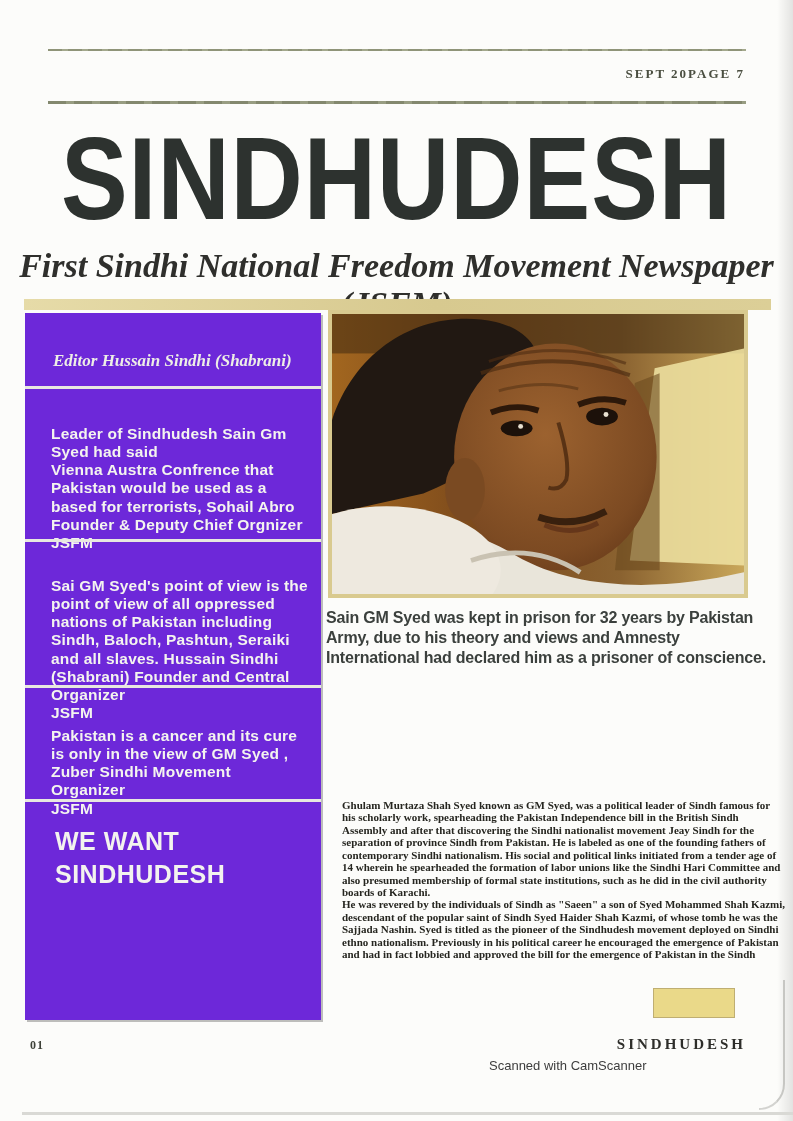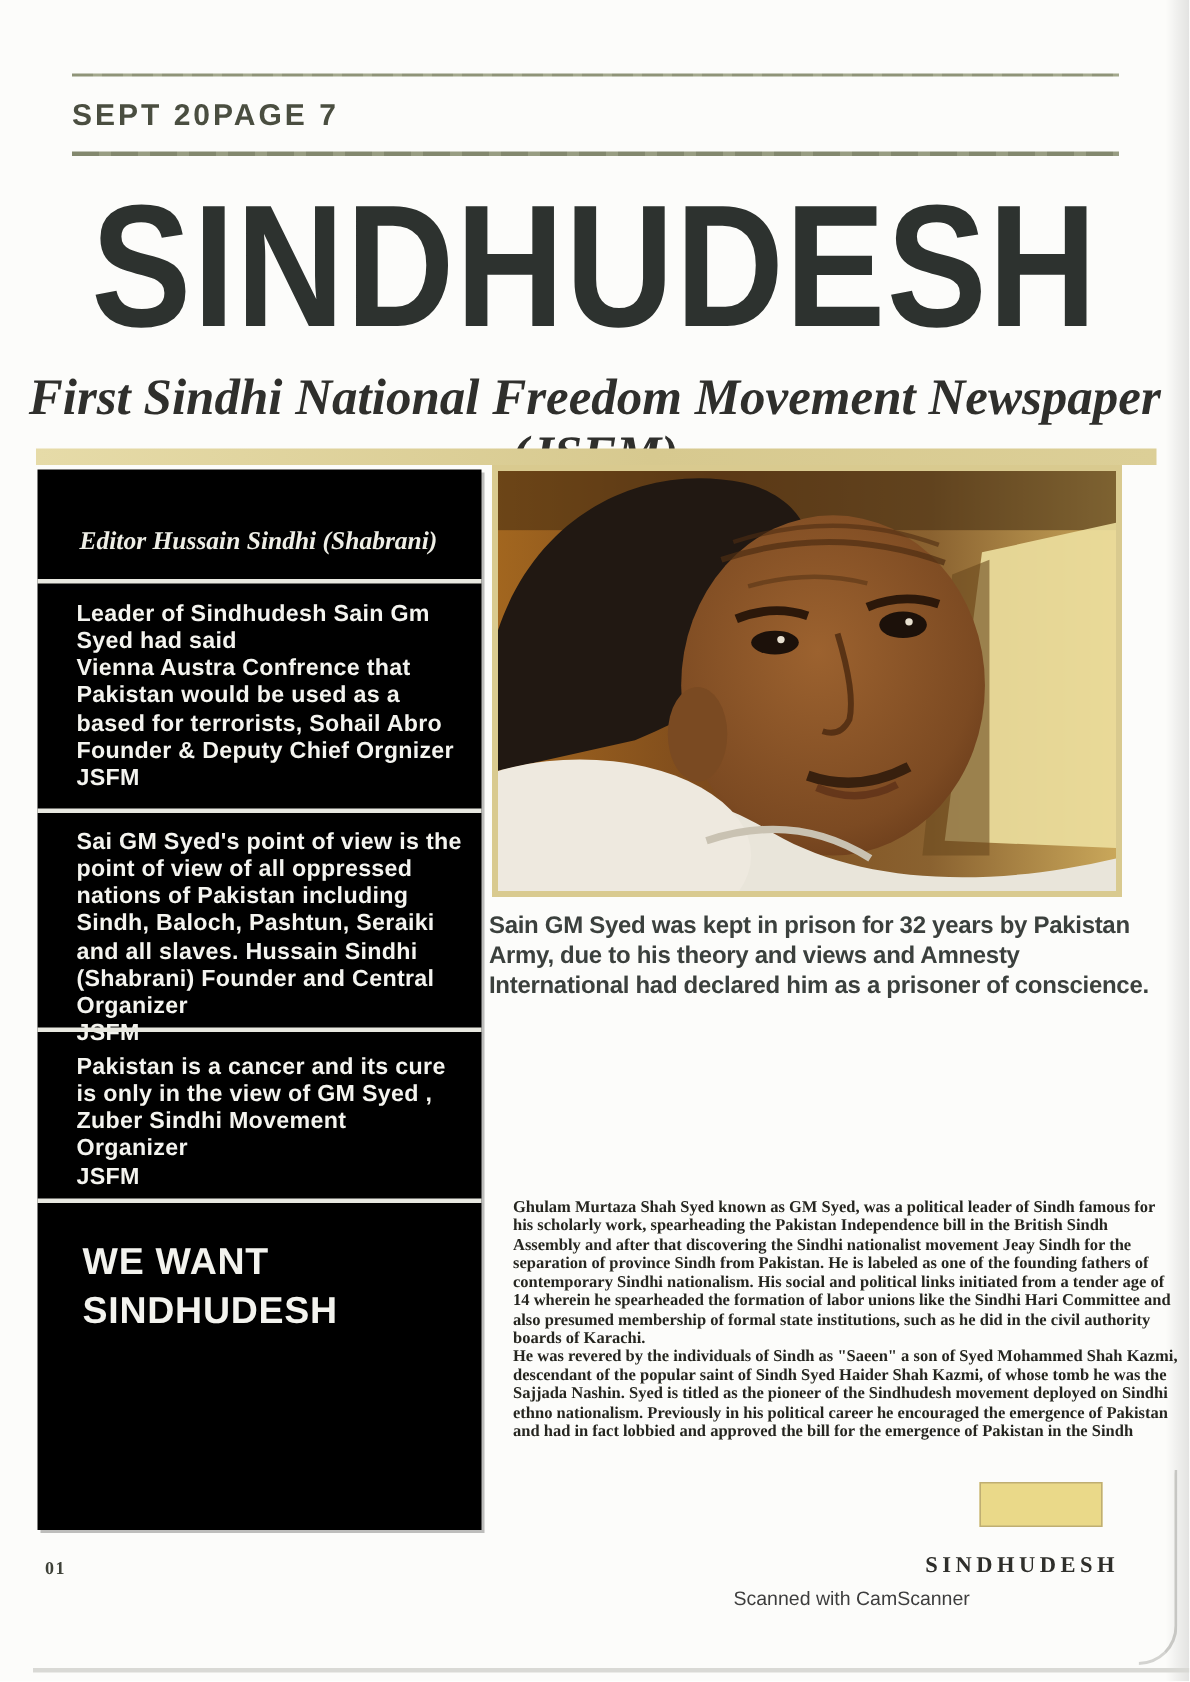--- a/index.html
+++ b/index.html
@@ -8,44 +8,44 @@
     position:relative; width:793px; height:1121px;
     background:#fcfcfa; overflow:hidden;
     font-family:"Liberation Sans", sans-serif;
   }
   
   .rule1 { position:absolute; left:48px; width:698px; top:49px; height:2px;
            background:repeating-linear-gradient(90deg,#8f9478 0 14px,#a3a88c 14px 20px); }
   .rule2 { position:absolute; left:48px; width:698px; top:101px; height:3px;
            background:repeating-linear-gradient(90deg,#83886e 0 18px,#989d82 18px 26px); }
   .hdr-row { position:absolute; left:48px; right:48px; top:66px;
-             display:flex; justify-content:flex-start;
-             font-family:Liberation Sans, sans-serif; font-weight:bold;
-             font-size:20px; letter-spacing:2px; color:#4a4e40; }
+             display:flex; justify-content:flex-end;
+             font-family:Liberation Serif, serif; font-weight:bold;
+             font-size:13px; letter-spacing:2px; color:#4a4e40; }
   
   .title { position:absolute; left:0; right:0; top:112px; text-align:center;
            font-size:100px; font-weight:800; color:#2d322f; letter-spacing:1px;
            transform:scaleY(1.16); transform-origin:top center; white-space:nowrap; }
   .subtitle { position:absolute; left:0; right:0; top:247px; text-align:center;
               font-family:"Liberation Serif", serif; font-style:italic; font-weight:bold;
               font-size:34px; color:#2f2f2c; }
   .band { position:absolute; left:24px; top:299px; width:747px; height:11px;
           background:linear-gradient(90deg,#e6dba8,#d7c98f 55%,#dccf97); }
   
   .sidebar { position:absolute; left:25px; top:313px; width:296px; height:707px;
-             background:#000000; color:#f3f3ee;
+             background:#6d28d9; color:#f3f3ee;
              box-shadow:2px 2px 0 rgba(0,0,0,.25); }
   .sidebar .sep { position:absolute; left:0; right:0; height:3px; background:#e8e8e0; }
   .sep1{top:73px;} .sep2{top:226px;} .sep3{top:372px;} .sep4{top:486px;}
   .editor { position:absolute; top:38px; left:28px; right:12px;
             font-family:"Liberation Serif", serif; font-style:italic; font-weight:bold;
             font-size:17px; color:#eeeee6; }
   .squote { position:absolute; left:26px; right:12px; white-space:pre-line;
             font-weight:bold; font-size:15.5px; line-height:1.17; letter-spacing:.2px;
-            color:#f4f4ef; }
+            color:#f4f4ef;margin-top:24px; }
   .q1{top:88px;} .q2{top:240px;} .q3{top:390px;}
   .wewant { position:absolute; top:512px; left:30px; white-space:pre-line;
             font-weight:bold; font-size:25px; line-height:1.32; letter-spacing:.5px; }
   .appeal { position:absolute; top:594px; left:30px; right:16px;
             font-family:"Liberation Serif", serif; font-weight:bold;
             font-size:14.5px; line-height:1.42; color:#f0f0ea; }
   
   .photo { position:absolute; left:328px; top:310px; width:420px; height:288px;
            border:4px solid #d9ca8f; background:#7c4a1c; }
   .photo svg { display:block; width:100%; height:100%; }

